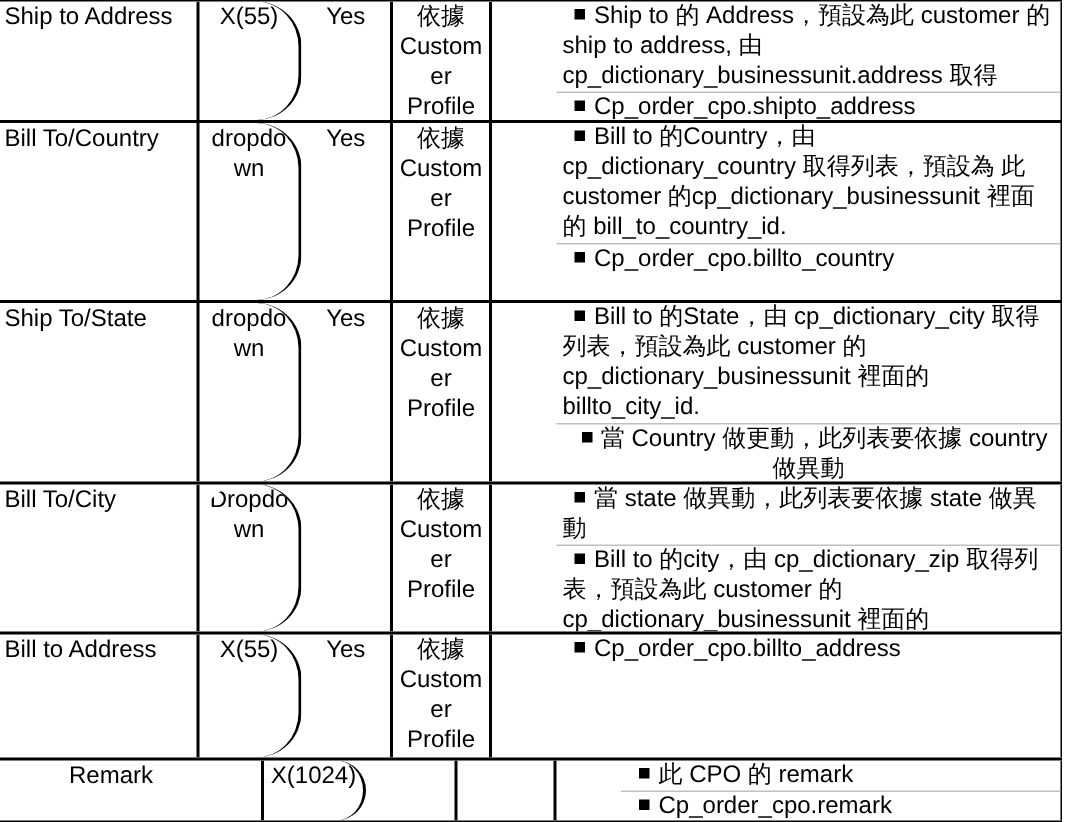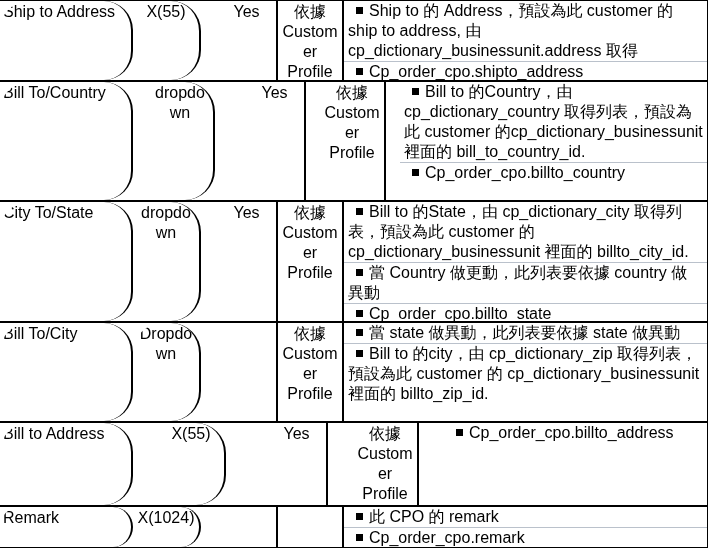--- a/index.html
+++ b/index.html
@@ -22,30 +22,30 @@
   }
   .row{
     display:flex;box-sizing:border-box;
     border-bottom:2px solid var(--grid);
     overflow:hidden;
   }
   .cell{
     box-sizing:border-box;border-right:2px solid var(--grid);
     padding:1px 2px;overflow:hidden;
   }
-  .c-field{width:133px;padding-left:3px;border-radius:29px;}
+  .c-field{width:133px;padding-left:3px;}
   .c-type{width:68px;text-align:center;padding-left:3px;padding-right:3px;
           overflow-wrap:break-word;word-wrap:break-word;border-radius:30px;}
-  .c-req{width:61px;text-align:center;margin-left:16px;}
+  .c-req{width:61px;text-align:center;}
   .c-src{width:66px;text-align:center;padding-left:2px;padding-right:2px;
          overflow-wrap:break-word;word-wrap:break-word;}
   .c-desc{flex:1;border-right:1px solid var(--grid);padding:0;overflow:hidden;}
   .note{
     padding:0 4px;min-height:20px;text-indent:8px;
-    overflow-wrap:break-word;word-wrap:break-word;
+    overflow-wrap:break-word;word-wrap:break-word;margin-left:43px;
   }
   .note + .note{border-top:1px solid var(--divider);}
   .bullet{
     display:inline-block;width:7px;height:7px;background:var(--text);
     margin-right:6px;vertical-align:2px;
   }
 </style>
 </head>
 <body>
 
@@ -53,61 +53,61 @@
     <div class="row" style="height: 81px;">
     <div class="cell c-field">Ship to Address</div>
     <div class="cell c-type">X(55)</div>
     <div class="cell c-req">Yes</div>
     <div class="cell c-src">依據 Customer Profile</div>
     <div class="cell c-desc">
         <div class="note"><span class="bullet"></span><span>Ship to 的 Address，預設為此 customer 的 ship to address, 由 cp_dictionary_businessunit.address 取得</span></div>
         <div class="note"><span class="bullet"></span><span>Cp_order_cpo.shipto_address</span></div>
       </div>
   </div>
-    <div class="row" style="height: 120px; gap: 14px;">
+    <div class="row" style="height: 120px;">
     <div class="cell c-field">Bill To/Country</div>
     <div class="cell c-type">dropdown</div>
     <div class="cell c-req">Yes</div>
     <div class="cell c-src">依據 Customer Profile</div>
     <div class="cell c-desc">
         <div class="note"><span class="bullet"></span><span>Bill to 的Country，由 cp_dictionary_country 取得列表，預設為 此 customer 的cp_dictionary_businessunit 裡面的 bill_to_country_id.</span></div>
         <div class="note"><span class="bullet"></span><span>Cp_order_cpo.billto_country</span></div>
       </div>
   </div>
     <div class="row" style="height: 121px;">
-    <div class="cell c-field">City To/State</div>
+    <div class="cell c-field">Ship To/State</div>
     <div class="cell c-type">dropdown</div>
     <div class="cell c-req">Yes</div>
     <div class="cell c-src">依據 Customer Profile</div>
     <div class="cell c-desc">
         <div class="note"><span class="bullet"></span><span>Bill to 的State，由 cp_dictionary_city 取得列表，預設為此 customer 的 cp_dictionary_businessunit 裡面的 billto_city_id.</span></div>
-        <div class="note" style="min-height: 40px;"><span class="bullet"></span><span>當 Country 做更動，此列表要依據 country 做異動</span></div>
+        <div class="note" style="min-height: 40px; text-align: center;"><span class="bullet"></span><span>當 Country 做更動，此列表要依據 country 做異動</span></div>
         <div class="note"><span class="bullet"></span><span>Cp_order_cpo.billto_state</span></div>
       </div>
   </div>
     <div class="row" style="height: 100px;">
     <div class="cell c-field">Bill To/City</div>
     <div class="cell c-type">Dropdown</div>
     <div class="cell c-req"></div>
     <div class="cell c-src">依據 Customer Profile</div>
     <div class="cell c-desc">
         <div class="note"><span class="bullet"></span><span>當 state 做異動，此列表要依據 state 做異動</span></div>
         <div class="note"><span class="bullet"></span><span>Bill to 的city，由 cp_dictionary_zip 取得列表，預設為此 customer 的 cp_dictionary_businessunit 裡面的 billto_zip_id.</span></div>
       </div>
   </div>
-    <div class="row" style="height: 84px; gap: 25px;">
+    <div class="row" style="height: 84px;">
     <div class="cell c-field">Bill to Address</div>
     <div class="cell c-type">X(55)</div>
     <div class="cell c-req">Yes</div>
     <div class="cell c-src">依據 Customer Profile</div>
     <div class="cell c-desc">
         <div class="note"><span class="bullet"></span><span>Cp_order_cpo.billto_address</span></div>
       </div>
   </div>
-    <div class="row" style="height: 42px;">
+    <div class="row" style="height: 42px; padding-left: 43px;">
     <div class="cell c-field">Remark</div>
     <div class="cell c-type">X(1024)</div>
     <div class="cell c-req"></div>
     <div class="cell c-src"></div>
     <div class="cell c-desc">
         <div class="note"><span class="bullet"></span><span>此 CPO 的 remark</span></div>
         <div class="note"><span class="bullet"></span><span>Cp_order_cpo.remark</span></div>
       </div>
   </div>
   </div>

